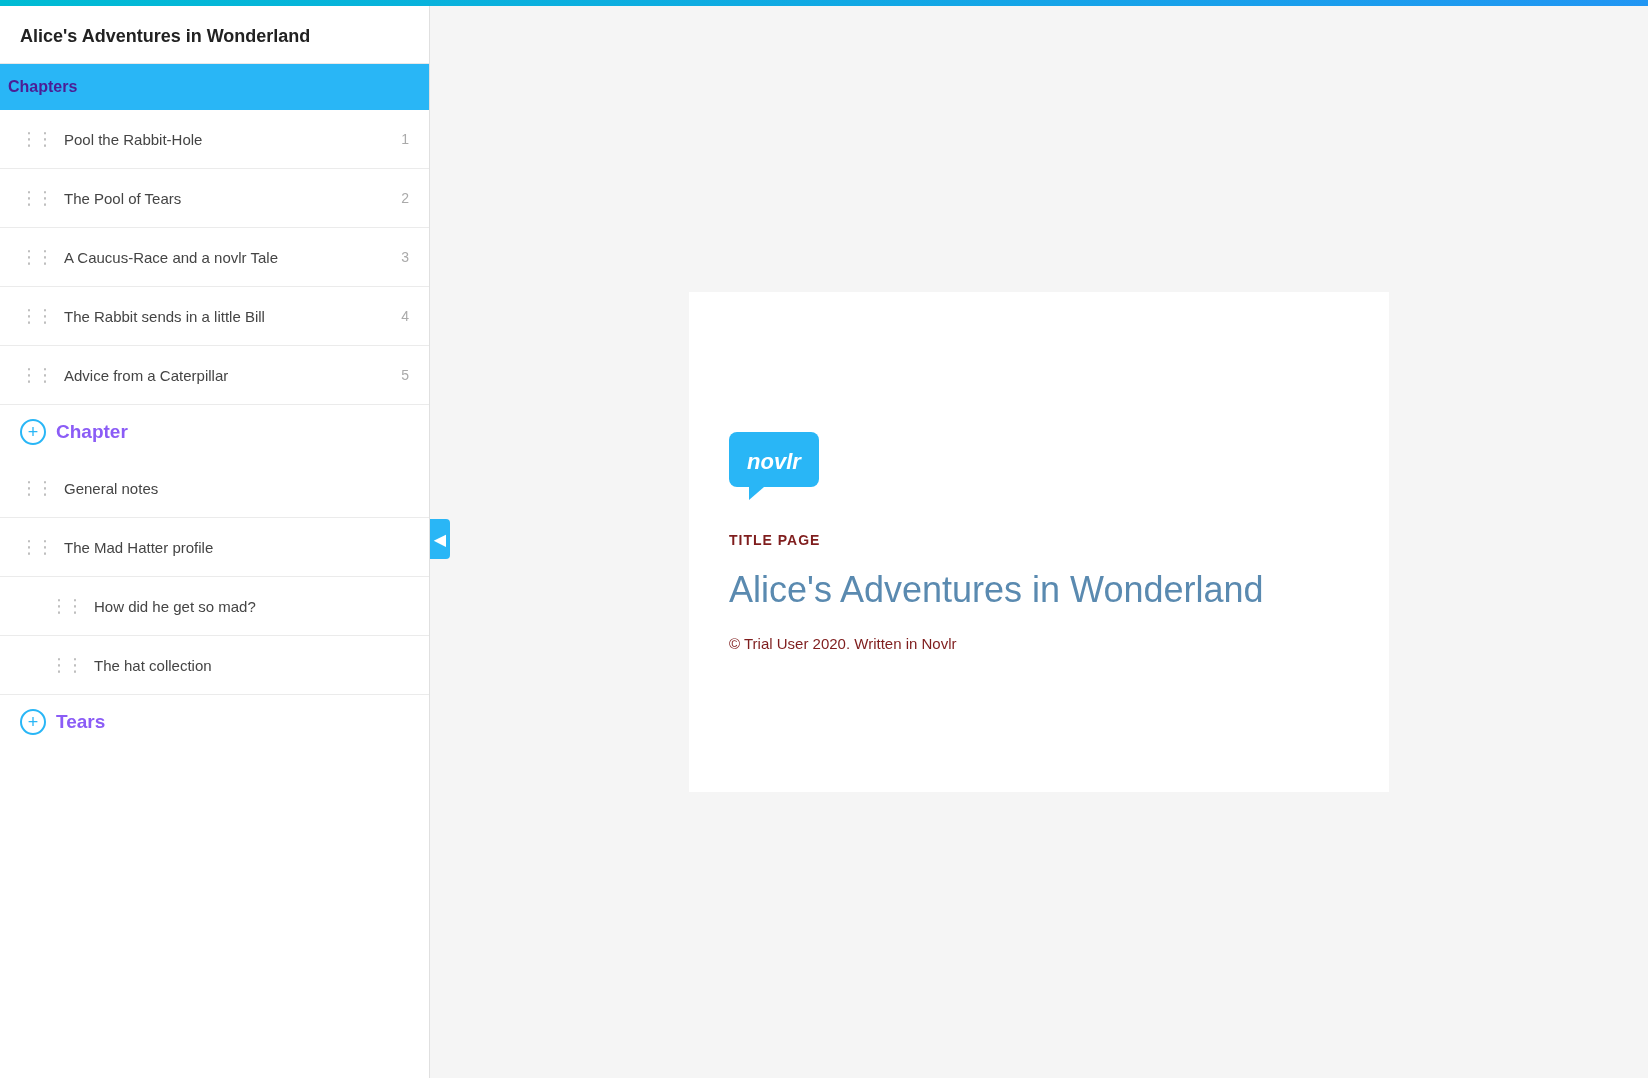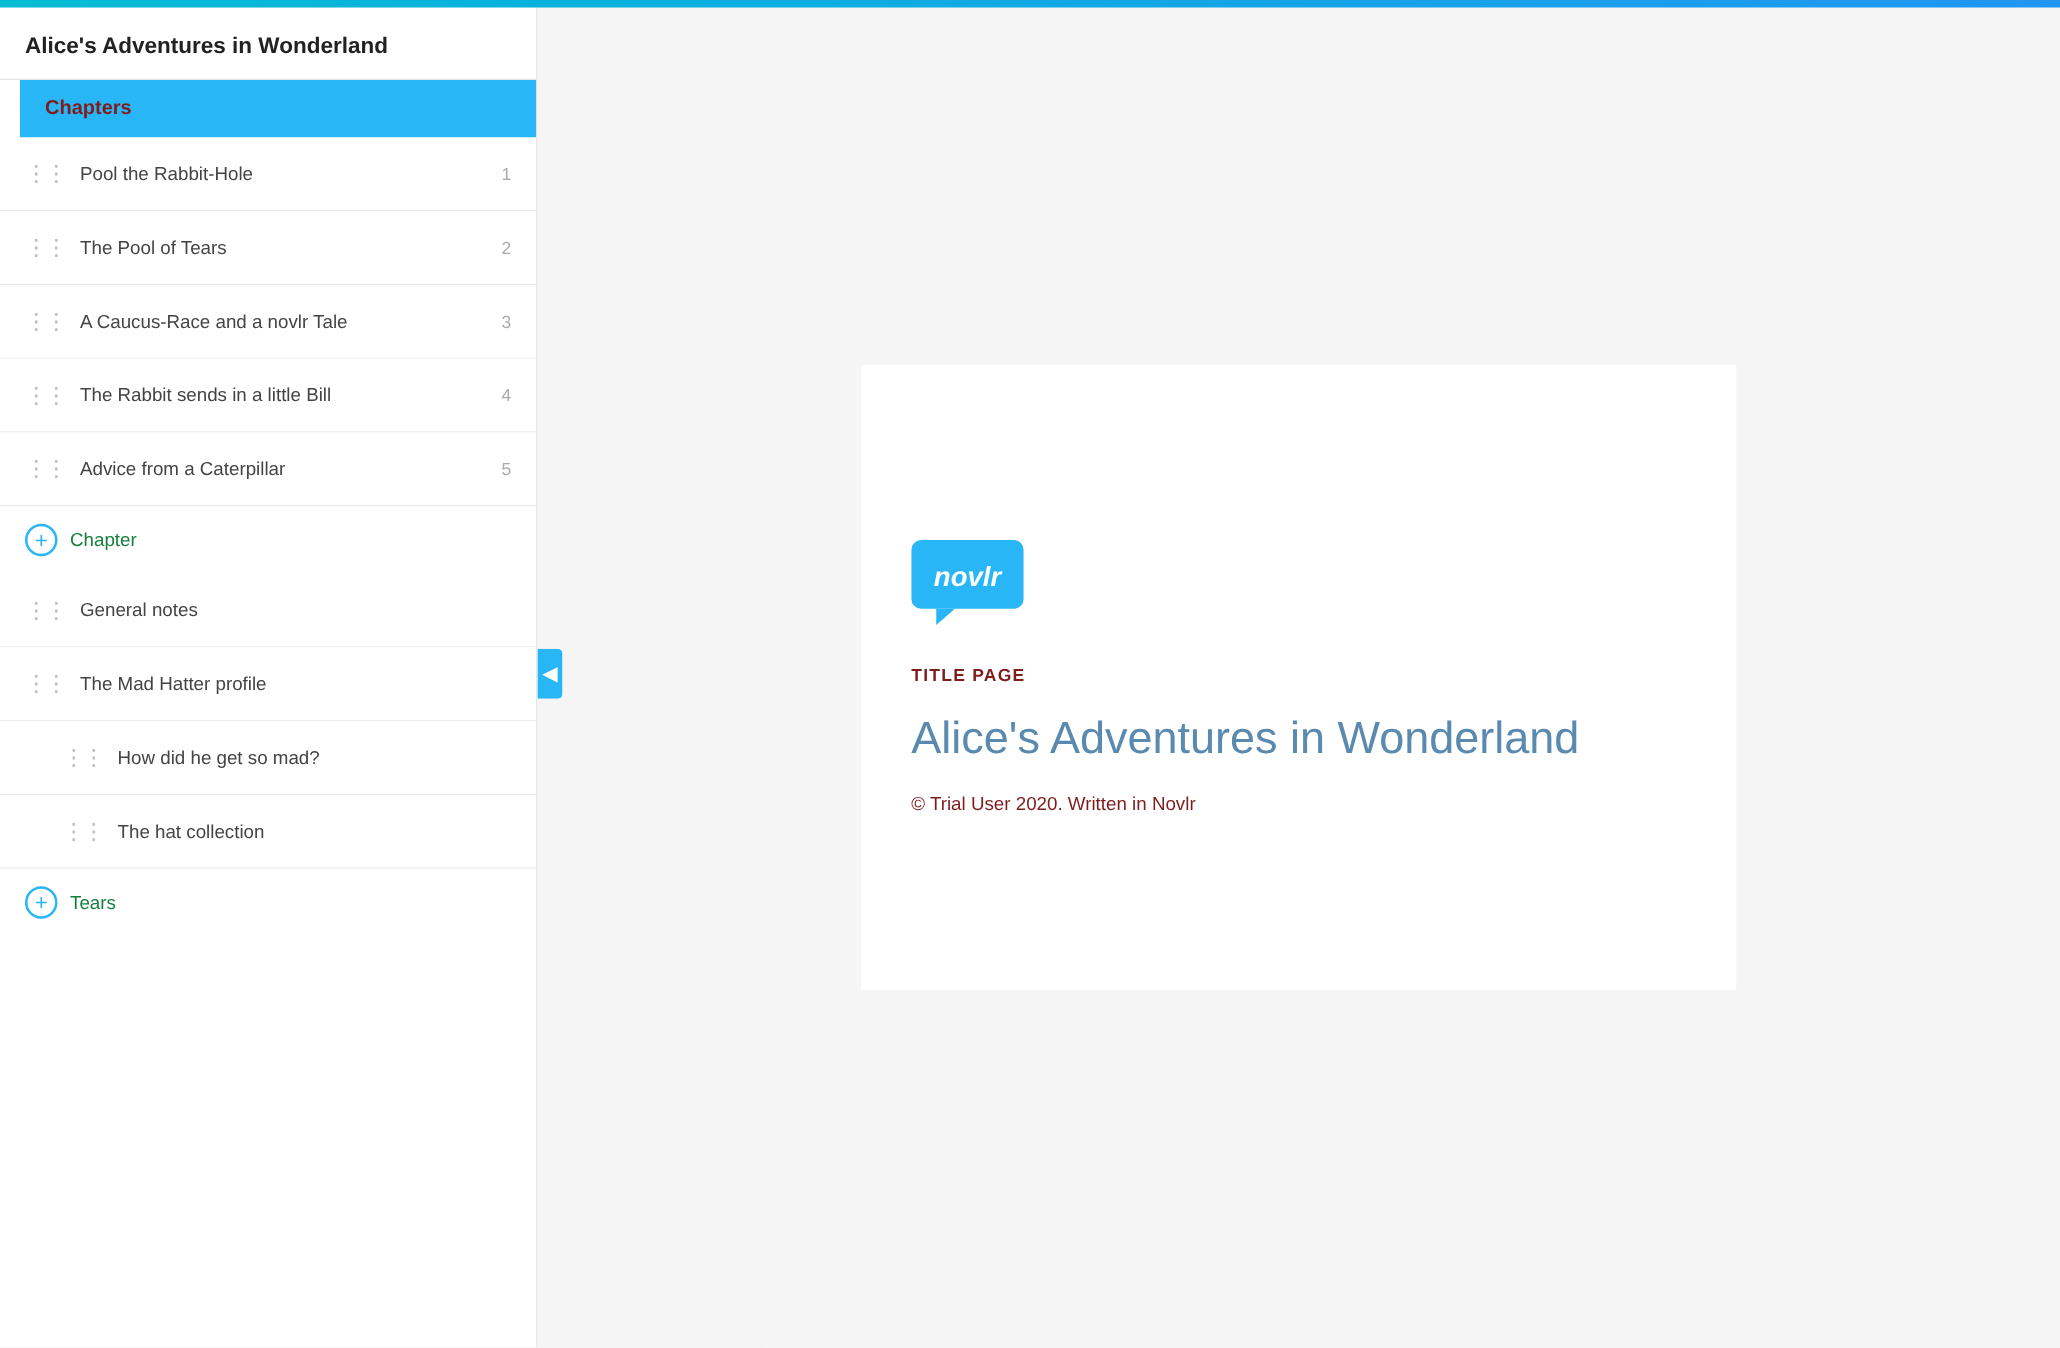--- a/index.html
+++ b/index.html
@@ -37,25 +37,24 @@
     .sidebar-title {
       padding: 20px 20px 16px 20px;
       font-size: 18px;
       font-weight: 600;
       color: #222;
       border-bottom: 1px solid #e8e8e8;
     }
 
     .section-header {
       background: #29b6f6;
-      color: #7f1d1d;
+      color: #4c1d95;
       font-size: 16px;
       font-weight: 600;
-      padding: 14px 20px;
-      margin-left: 16px;
+      padding: 14px 8px;
     }
 
     .sidebar-item {
       display: flex;
       align-items: center;
       padding: 18px 20px;
       border-bottom: 1px solid #ebebeb;
       cursor: pointer;
       background: #fff;
       transition: background 0.15s;
@@ -100,23 +99,23 @@
       border-radius: 50%;
       display: flex;
       align-items: center;
       justify-content: center;
       color: #29b6f6;
       font-size: 18px;
       font-weight: 300;
     }
 
     .add-label {
-      color: #15803d;
-      font-size: 15px;
-      font-weight: 400;
+      color: #8b5cf6;
+      font-size: 19px;
+      font-weight: 700;
     }
 
     
     .sidebar-item.sub-item {
       padding-left: 50px;
     }
 
     
     .collapse-arrow {
       position: fixed;

